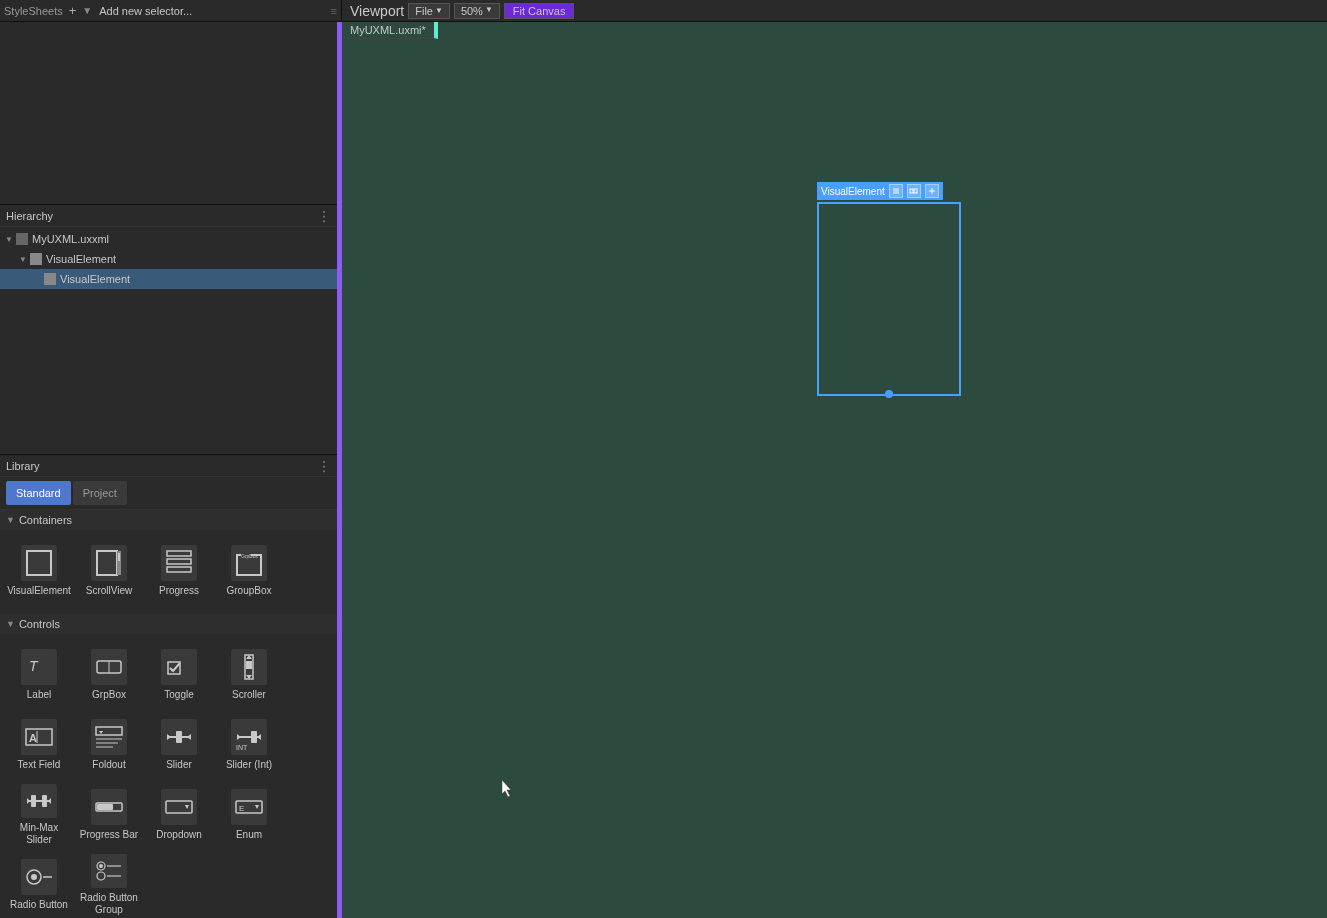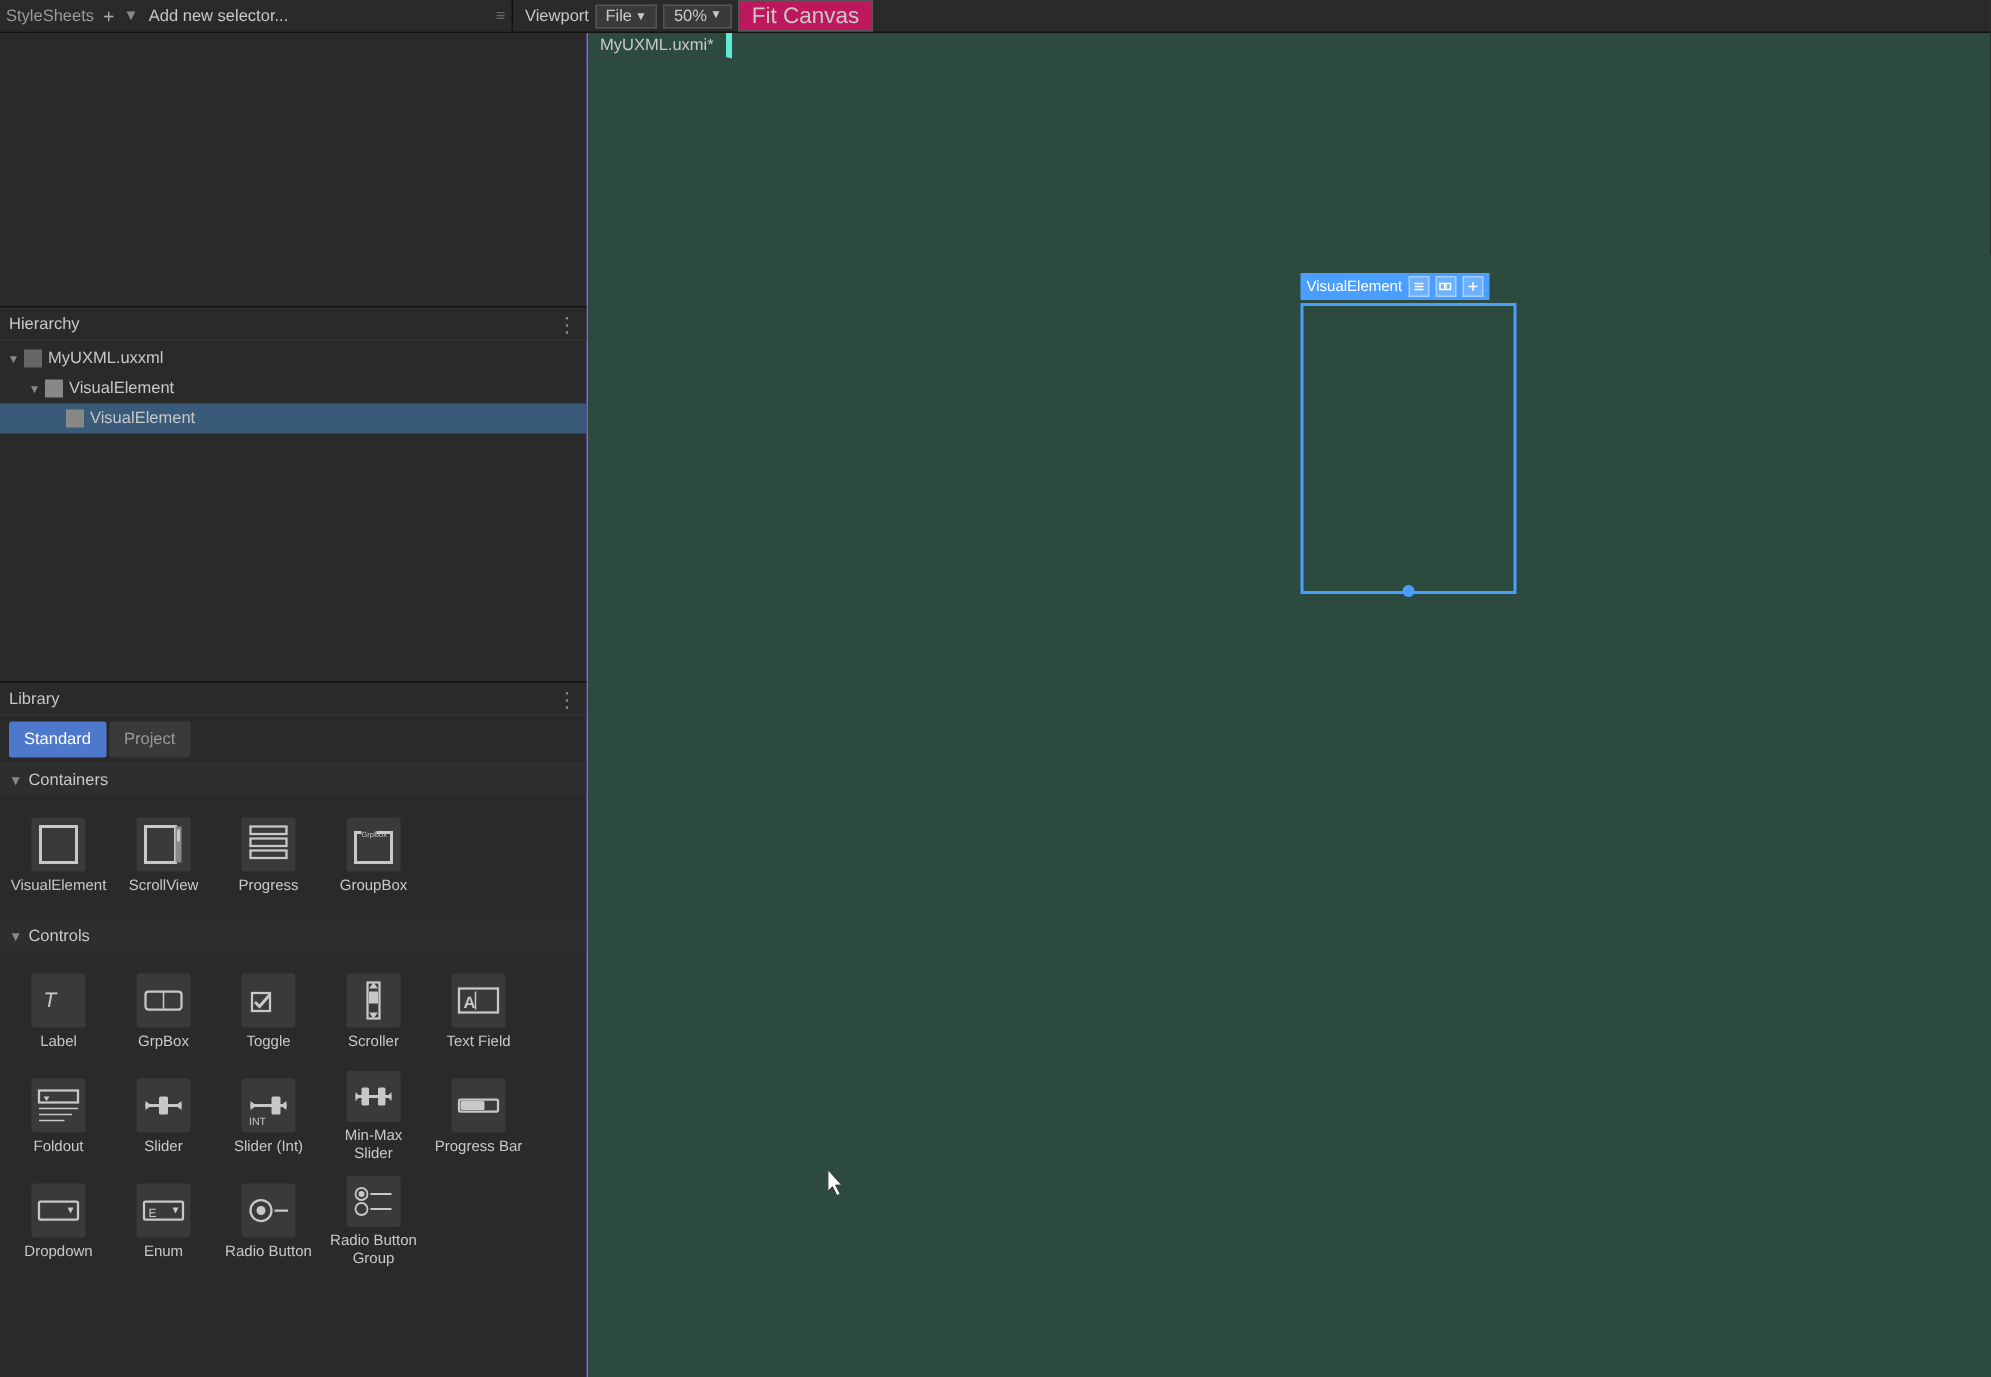--- a/index.html
+++ b/index.html
@@ -45,21 +45,21 @@
     .add-selector-btn {
       display: flex;
       align-items: center;
       gap: 4px;
       color: #c8c8c8;
       cursor: pointer;
       font-size: 11px;
     }
     .viewport-label {
       color: #c8c8c8;
-      font-size: 11px;
+      font-size: 14px;
     }
     .file-btn {
       background: #3a3a3a;
       border: 1px solid #555;
       color: #c8c8c8;
       padding: 1px 6px;
       cursor: pointer;
       font-size: 11px;
       display: flex;
       align-items: center;
@@ -69,42 +69,42 @@
       background: #3a3a3a;
       border: 1px solid #555;
       color: #c8c8c8;
       padding: 1px 6px;
       cursor: pointer;
       font-size: 11px;
       display: flex;
       gap: 2px;
     }
     .fit-canvas-btn {
-      background: #be185d;
+      background: #6d28d9;
       border: 1px solid #555;
       color: #c8c8c8;
       padding: 1px 8px;
       cursor: pointer;
-      font-size: 15px;
+      font-size: 11px;
     }
 
     
     .main-content {
       display: flex;
       flex: 1;
       overflow: hidden;
     }
 
     
     .left-panel {
-      width: 392px;
+      width: 342px;
       background: #2a2a2a;
       display: flex;
       flex-direction: column;
-      border-right: 1px solid #8b5cf6;
+      border-right: 5px solid #8b5cf6;
       flex-shrink: 0;
     }
 
     
     .stylesheets-area {
       height: 183px;
       border-bottom: 1px solid #111;
       overflow: hidden;
     }
 

